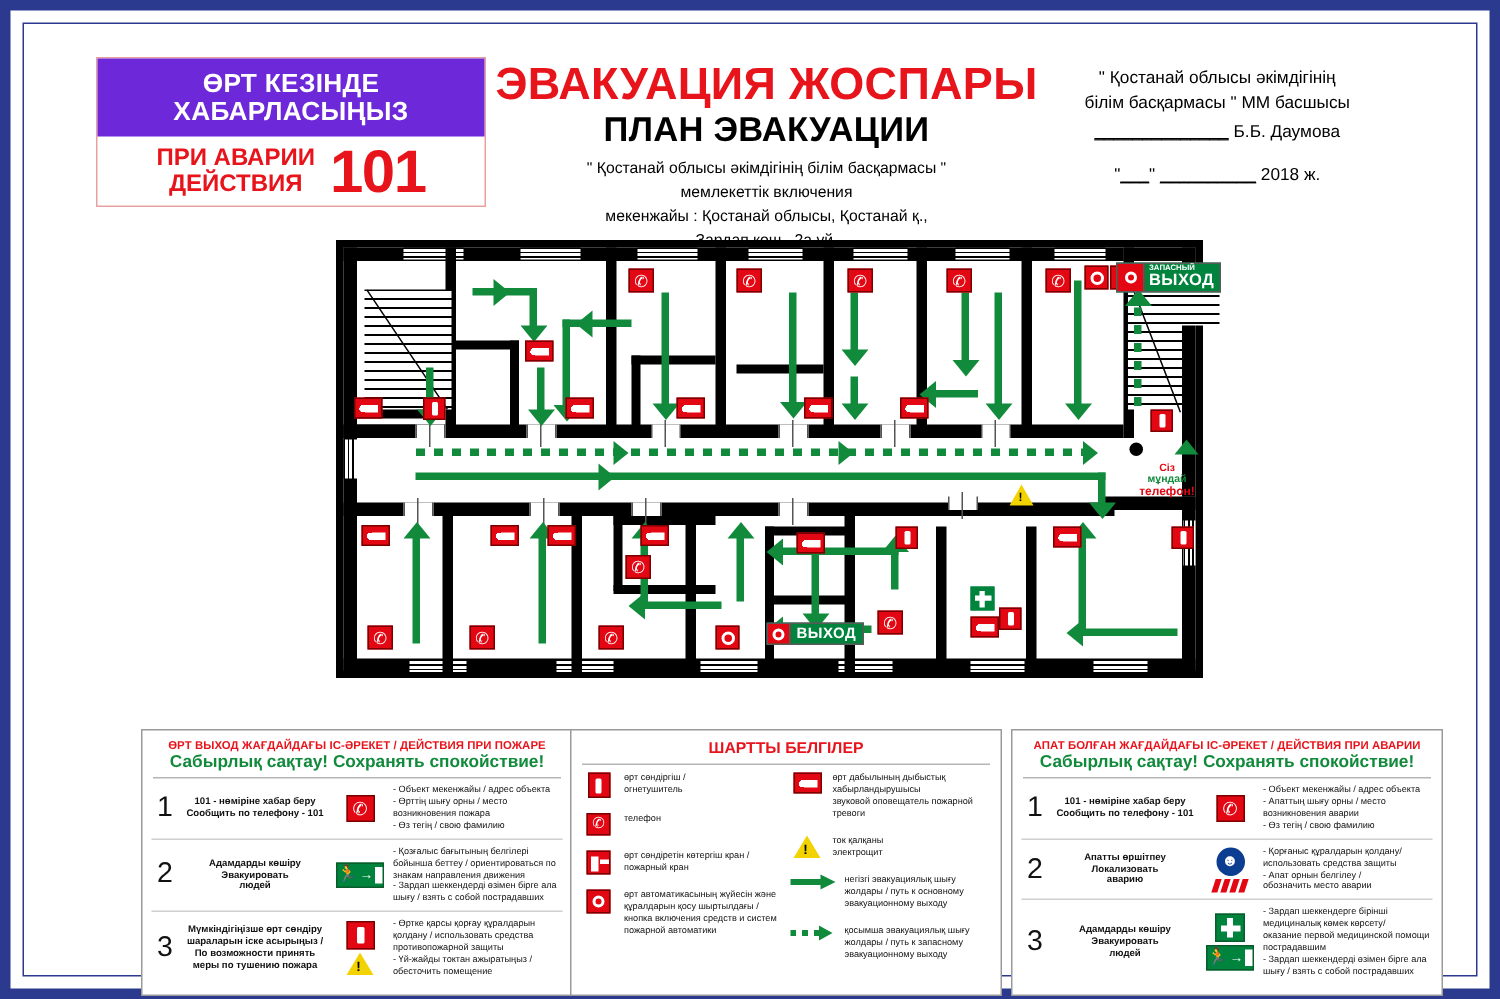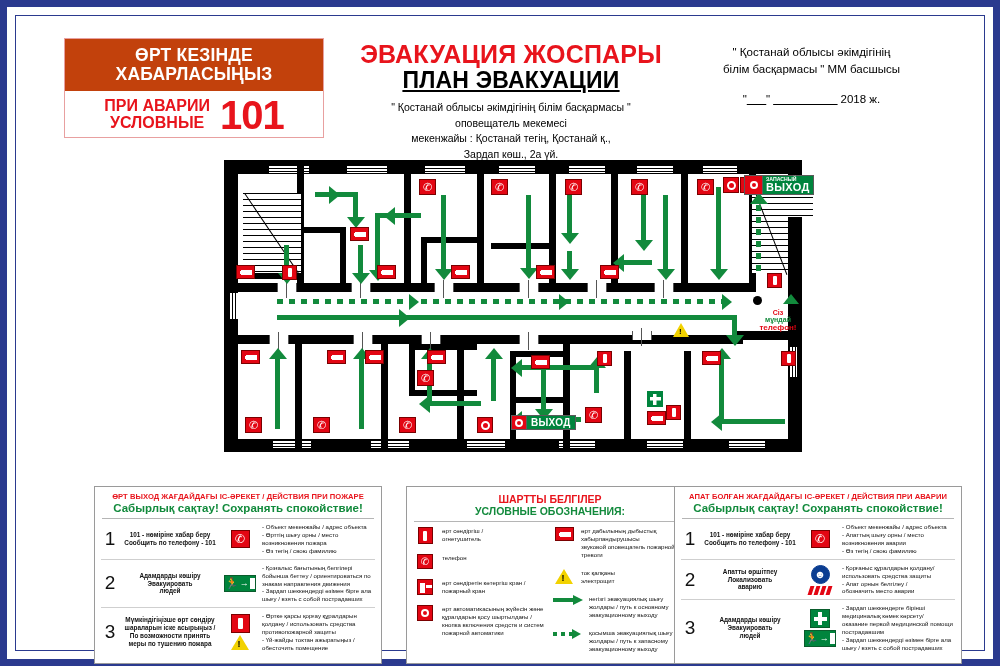--- a/index.html
+++ b/index.html
@@ -25,21 +25,21 @@
 
   
   .header { position: absolute; left:0; top:0; width:100%; height:132px; }
 
   .call-box {
     position: absolute; left: 48px; top: 22px;
     width: 260px; height: 100px;
     background: #fff; border: 1px solid #e8a0a0;
   }
   .call-top {
-    background: #c2410c; color:#fff;
+    background: #6d28d9; color:#fff;
     height: 52px; display:flex; flex-direction:column;
     align-items:center; justify-content:center;
     font-weight: bold; font-size: 17.5px; line-height: 1.08;
     letter-spacing: .2px;
   }
   .call-bottom {
     height: 47px; display:flex; align-items:center; justify-content:center;
     gap: 10px; padding: 0 6px;
   }
   .call-bottom .words {
@@ -48,22 +48,22 @@
   }
   .call-bottom .num {
     color:#e8141c; font-weight:bold; font-size:40px; line-height:1;
     letter-spacing: -1px;
   }
 
   .title-block {
     position: absolute; left: 310px; top: 24px; width: 370px;
     text-align:center;
   }
-  .title-kk { color:#e8141c; font-weight:bold; font-size:25px; line-height:1.12; letter-spacing:.2px;}
-  .title-ru { color:#000; font-weight:bold; font-size:23px; line-height:1.12; letter-spacing:.2px;text-decoration:underline;}
+  .title-kk { color:#e8141c; font-weight:bold; font-size:30px; line-height:1.12; letter-spacing:.2px;}
+  .title-ru { color:#000; font-weight:bold; font-size:23px; line-height:1.12; letter-spacing:.2px;}
   .subt { color:#000; font-size:10.5px; line-height:1.5; margin-top:6px; }
 
   .approve {
     position: absolute; right: 30px; top: 28px; width: 285px;
     text-align:center; font-size:11.5px; line-height:1.52; color:#000;
   }
   .approve .ln { display:block; }
   .approve .sig { margin-top:1px; }
   .approve .date { margin-top: 12px; }
   .u { text-decoration: underline; }
@@ -160,21 +160,21 @@
   .youhere .t2 { color:#128a3c; font-size:7px; font-weight:bold; line-height:1.05; }
   .youhere .t3 { color:#e30613; font-size:8px; font-weight:bold; line-height:1.05; }
 
   
   .panel {
     position:absolute; top:470px; height:178px;
     background:#fff; border:1px solid #9a9a9a;
     padding:5px 6px 4px;
   }
   .p-left  { left: 78px;  width: 288px; }
-  .p-mid   { left: 390px; width: 288px; }
+  .p-mid   { left: 364px; width: 288px; }
   .p-right { left: 658px; width: 288px; }
 
   .p-head1 { text-align:center; color:#e8141c; font-weight:bold; font-size:7.6px; letter-spacing:.05px;}
   .p-head2 { text-align:center; color:#128a3c; font-weight:bold; font-size:11.5px; margin-top:1px;}
   .p-rule { height:1px; background:#b5b5b5; margin:4px 1px 0; }
 
   .prow { display:flex; align-items:center; gap:4px; padding:4px 1px;
           border-bottom:1px solid #cfcfcf; }
   .prow:last-child{ border-bottom:none; }
   .pnum { width:16px; flex:0 0 16px; text-align:center; font-size:19px; color:#111; }
@@ -258,41 +258,45 @@
   <div class="header">
 
     <div class="call-box">
       <div class="call-top">
         <span>ӨРТ КЕЗІНДЕ</span>
         <span>ХАБАРЛАСЫҢЫЗ</span>
       </div>
       <div class="call-bottom">
         <div class="words">
           <div>ПРИ АВАРИИ</div>
-          <div>УСЛОВНЫЕ</div>
+          <div>ДЕЙСТВИЯ</div>
         </div>
         <div class="num">101</div>
       </div>
     </div>
 
     <div class="title-block">
       <div class="title-kk">ЭВАКУАЦИЯ ЖОСПАРЫ</div>
       <div class="title-ru">ПЛАН ЭВАКУАЦИИ</div>
       <div class="subt">
         <div>" Қостанай облысы әкімдігінің білім басқармасы "</div>
-        <div>оповещатель мекемесі</div>
-        <div>мекенжайы : Қостанай тегің, Қостанай қ.,</div>
+        <div>мемлекеттік включения</div>
+        <div>мекенжайы : Қостанай облысы, Қостанай қ.,</div>
         <div>Зардап көш., 2а үй.</div>
         <div>1 қабат</div>
       </div>
     </div>
 
     <div class="approve">
       <span class="ln">" Қостанай облысы әкімдігінің</span>
       <span class="ln">білім басқармасы " ММ басшысы</span>
+      <span class="ln sig">
+        <span class="u">______________</span>
+        <span>Б.Б. Даумова</span>
+      </span>
       <span class="ln date">
         <span>"</span><span class="u">___</span><span>"</span>
         <span class="u">__________</span>
         <span>2018 ж.</span>
       </span>
     </div>
   </div>
 
   <div class="plan">
 
@@ -614,21 +618,20 @@
               <i></i>
             </div>
         <div class="sq-warn"></div>
       </div>
       <div class="ptxt">- Өртке қарсы қорғау құралдарын қолдану / использовать средства противопожарной защиты<br>- Үй-жайды токтан ажыратыңыз / обесточить помещение</div>
     </div>
   </div>
 
   <div class="panel p-mid">
     <div class="p-head2" style="color:#e8141c;font-size:10.5px;">ШАРТТЫ БЕЛГІЛЕР</div>
-    <div class="p-head2" style="font-size:10.5px;margin-top:0;">УСЛОВНЫЕ ОБОЗНАЧЕНИЯ:</div>
     <div class="p-rule"></div>
 
     <div class="leg-cols">
       <div class="leg-col">
         <div class="leg-item">
           <div class="lic">
                 <div class="lg-ext">
                   <i></i>
                 </div>
               </div>

